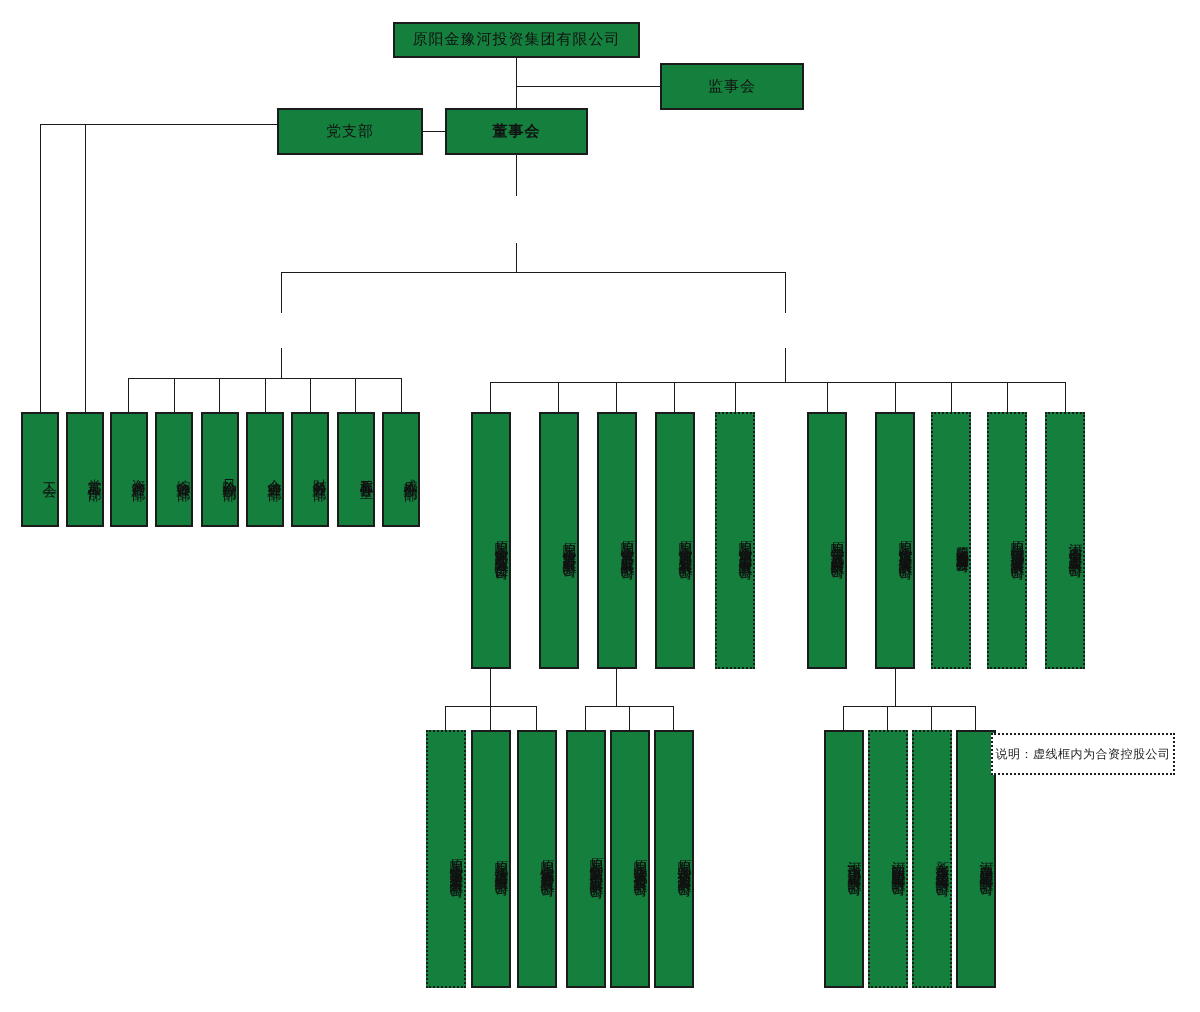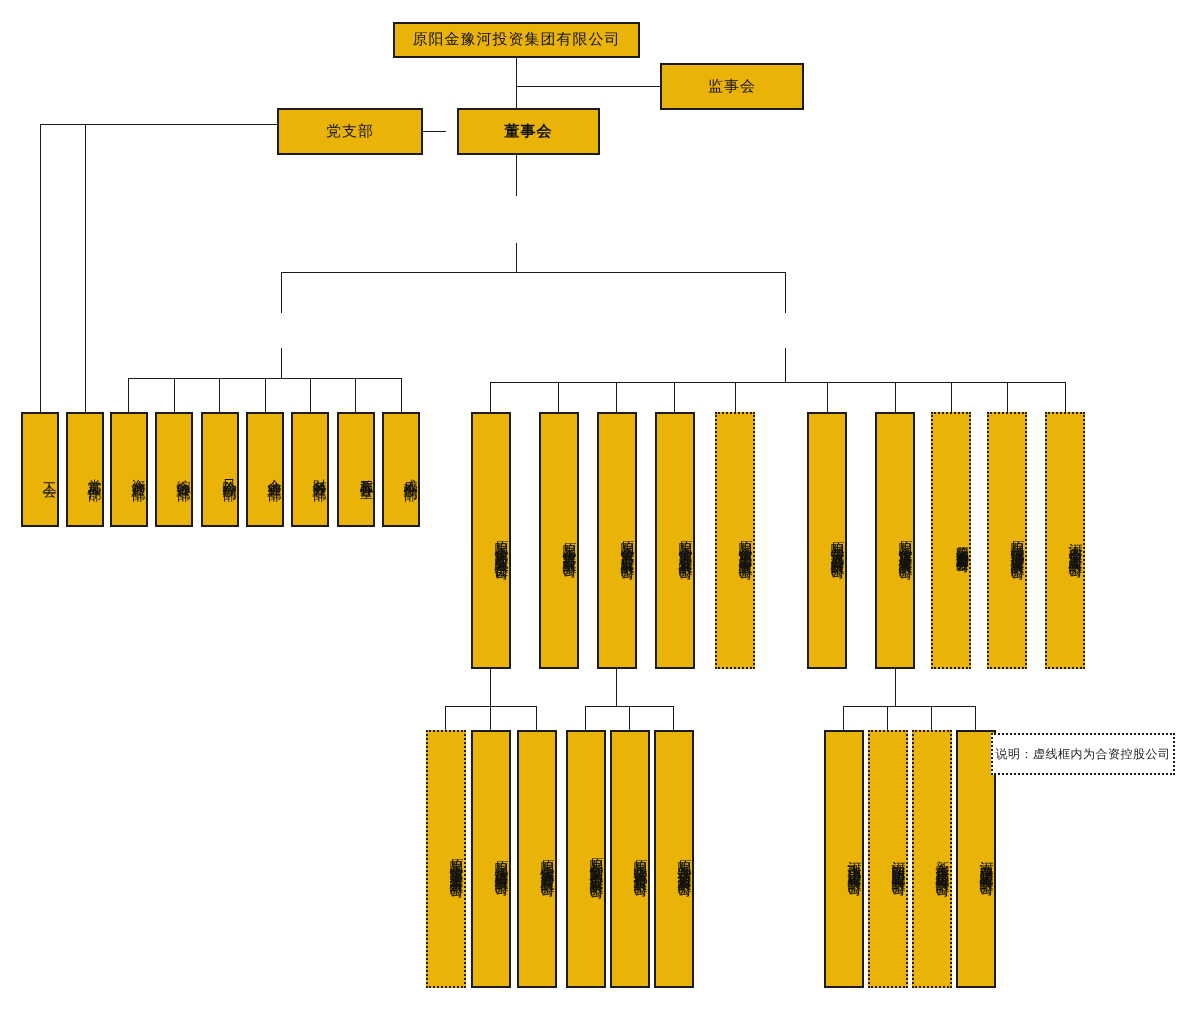--- a/index.html
+++ b/index.html
@@ -9,33 +9,33 @@
 
   
   .ln{position:absolute;background:#1b1b1b;}
   .lnh{height:1px;}
   .lnv{width:1px;}
 
   
   .box{
     position:absolute;
     border:2px solid #1b1b1b;
-    background:#eab308;
+    background:#15803d;
     box-sizing:border-box;
     display:flex;
     align-items:center;
     justify-content:center;
     color:#111111;
     line-height:1.05;
   }
   .box.dashed{border:2px dotted #1b1b1b;}
 
   
   .box.h{font-size:15px;letter-spacing:1px;}
-  .box.h.bold{font-weight:bold;margin-left:12px;}
+  .box.h.bold{font-weight:bold;}
 
   
   .box.v{
     writing-mode:vertical-rl;
     text-orientation:upright;
     align-items:flex-start;
     justify-content:center;
     padding-top:6px;
     font-size:14px;
     letter-spacing:2px;

